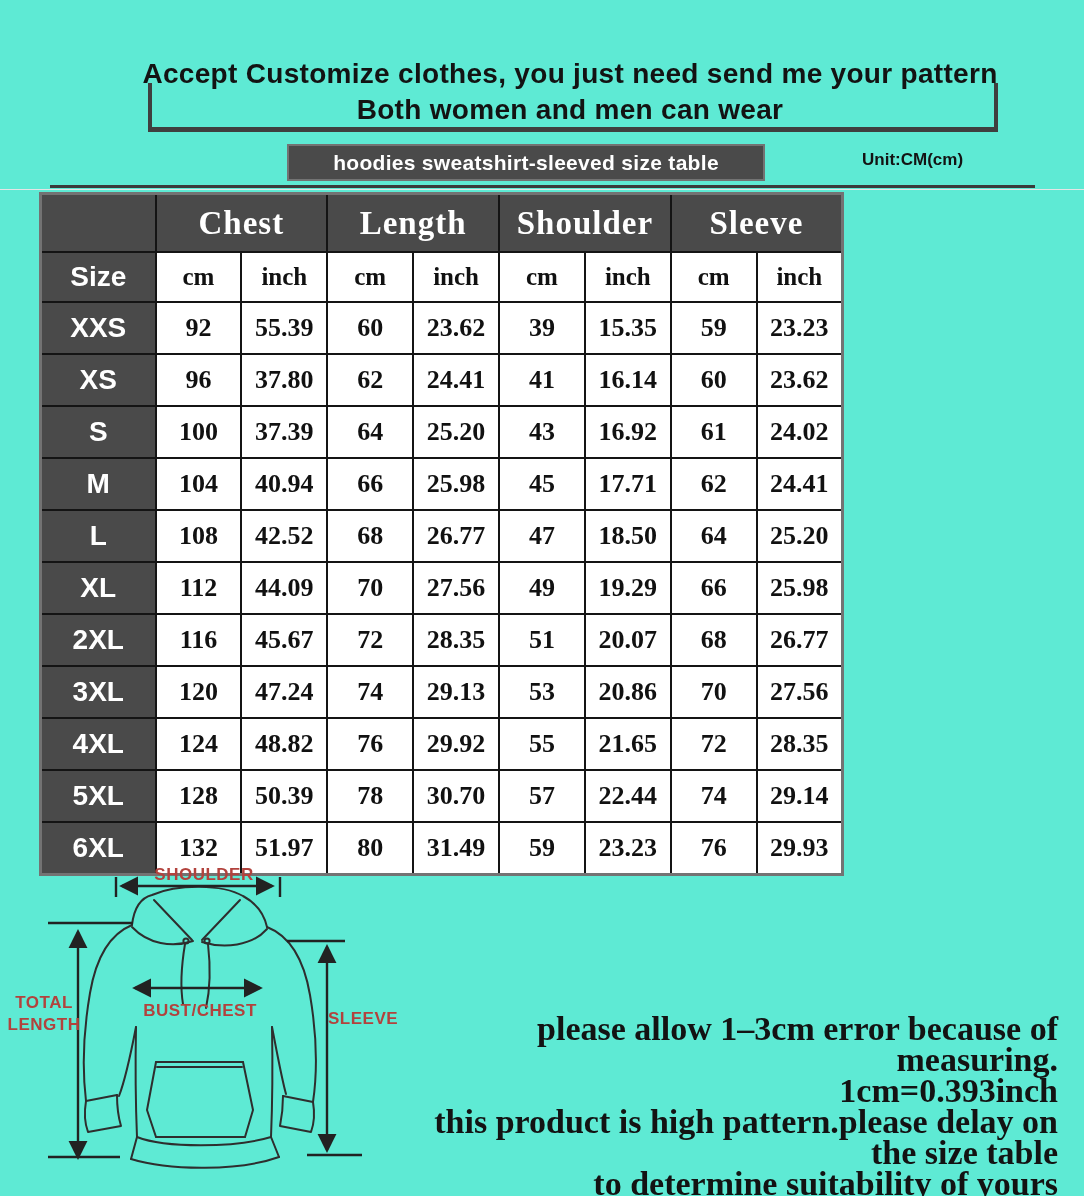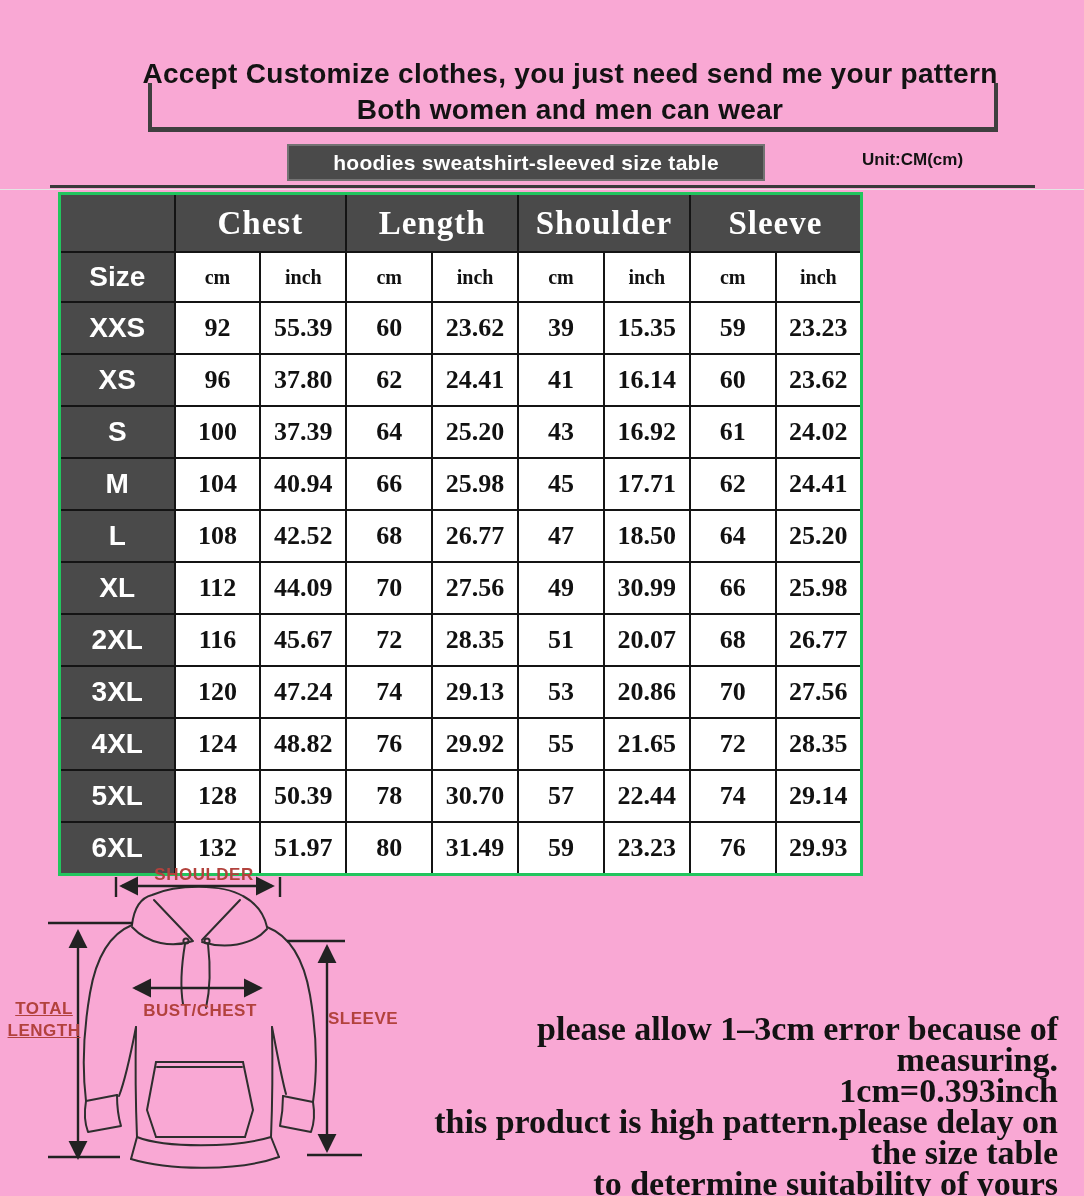--- a/index.html
+++ b/index.html
@@ -1,18 +1,18 @@
 <!DOCTYPE html>
 <html><head>
 <meta charset="utf-8">
 <style>
   html,body { margin:0; padding:0; background:#ffffff; }
   .page {
     position:relative; width:1084px; height:1196px;
-    background:#f9a8d4; overflow:hidden;
+    background:#5eead4; overflow:hidden;
     font-family:"Liberation Sans", sans-serif; color:#161616;
   }
 
   
   .top-bracket {
     position:absolute; left:148px; top:83px; width:842px; height:44px;
     border-left:4px solid #3f3f3f; border-right:4px solid #3f3f3f;
     border-bottom:5px solid #3f3f3f;
   }
   .top-heading {
@@ -30,56 +30,56 @@
   }
   .unit-label {
     position:absolute; left:862px; top:150px; width:200px;
     font-weight:bold; font-size:17px; color:#131313;
   }
   .rule-light { position:absolute; left:0; top:189px; width:1084px; height:1px; background:#e5e5e5; }
   .rule-dark  { position:absolute; left:50px; top:185px; width:985px; height:3px; background:#3a3a3a; }
 
   
   table.size-table {
-    position:absolute; left:58px; top:192px; width:805px;
+    position:absolute; left:39px; top:192px; width:805px;
     border-collapse:collapse; table-layout:fixed;
-    border:3px solid #22c55e;
+    border:3px solid #737373;
   }
   .size-table th, .size-table td {
     border:2px solid #141414; text-align:center; vertical-align:middle;
     padding:0; overflow:hidden;
   }
   .size-table col.c-size { width:115px; }
   .size-table tr.group-row th { height:56px; }
   .size-table tr.sub-row th   { height:48px; }
   .size-table tbody th, .size-table tbody td { height:50px; }
   .dark { background:#4a4a4a; color:#ffffff; }
   .group-head {
     font-family:"Liberation Serif", serif; font-weight:bold; font-size:33px;
     letter-spacing:1px;
   }
   .sub-head {
     background:#ffffff; color:#111111;
-    font-family:"Liberation Serif", serif; font-weight:bold; font-size:20px;
+    font-family:"Liberation Serif", serif; font-weight:bold; font-size:25px;
   }
   .size-label { font-family:"Liberation Sans", sans-serif; font-weight:bold; font-size:28px; }
   .size-table td.val {
     background:#ffffff; color:#111111;
     font-family:"Liberation Serif", serif; font-weight:bold; font-size:26px;
   }
 
   
   .diagram { position:absolute; left:0; top:858px; width:410px; height:338px; }
   .diagram svg { position:absolute; left:0; top:0; }
   .diag-label {
     position:absolute; color:#b2423d; font-weight:bold; font-size:17px;
     line-height:22px; text-align:center; letter-spacing:0.5px;
   }
   .lbl-shoulder    { left:148px; top:6px;   width:112px; }
-  .lbl-totallength { left:6px;   top:140px; width:76px;text-decoration:underline;  }
+  .lbl-totallength { left:6px;   top:134px; width:76px;  }
   .lbl-bustchest   { left:143px; top:142px; width:114px; }
   .lbl-sleeve      { left:328px; top:150px; width:72px; text-align:left; }
 
   
   .notes {
     position:absolute; left:398px; top:1013px; width:660px; text-align:right;
     font-family:"Liberation Serif", serif; font-weight:bold; font-size:34px;
     line-height:31px; color:#131313;
   }
 </style>
@@ -187,21 +187,21 @@
           <td class="val">64</td>
           <td class="val">25.20</td>
         </tr>
         <tr>
           <th class="dark size-label">XL</th>
           <td class="val">112</td>
           <td class="val">44.09</td>
           <td class="val">70</td>
           <td class="val">27.56</td>
           <td class="val">49</td>
-          <td class="val">30.99</td>
+          <td class="val">19.29</td>
           <td class="val">66</td>
           <td class="val">25.98</td>
         </tr>
         <tr>
           <th class="dark size-label">2XL</th>
           <td class="val">116</td>
           <td class="val">45.67</td>
           <td class="val">72</td>
           <td class="val">28.35</td>
           <td class="val">51</td>

